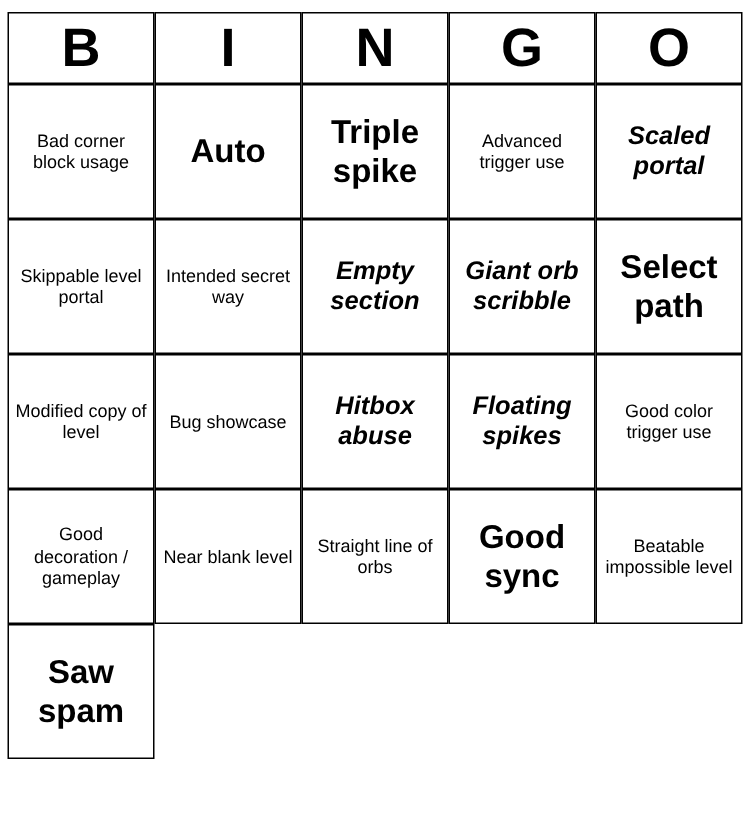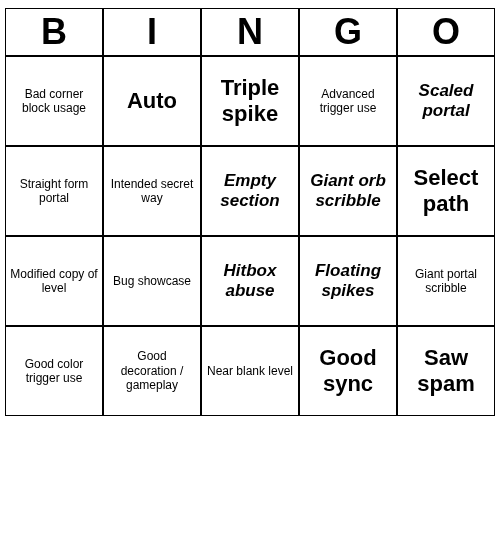--- a/index.html
+++ b/index.html
@@ -82,21 +82,21 @@
       <div class="bingo-cell">
         <span class="cell-text size-large">Triple spike</span>
       </div>
       <div class="bingo-cell">
         <span class="cell-text size-small">Advanced trigger use</span>
       </div>
       <div class="bingo-cell">
         <span class="cell-text size-medium">Scaled portal</span>
       </div>
       <div class="bingo-cell">
-        <span class="cell-text size-small">Straight form portal</span>
+        <span class="cell-text size-small">Skippable level portal</span>
       </div>
       <div class="bingo-cell">
         <span class="cell-text size-small">Intended secret way</span>
       </div>
       <div class="bingo-cell">
         <span class="cell-text size-medium">Empty section</span>
       </div>
       <div class="bingo-cell">
         <span class="cell-text size-medium">Giant orb scribble</span>
       </div>
@@ -109,31 +109,34 @@
       <div class="bingo-cell">
         <span class="cell-text size-small">Bug showcase</span>
       </div>
       <div class="bingo-cell">
         <span class="cell-text size-medium">Hitbox abuse</span>
       </div>
       <div class="bingo-cell">
         <span class="cell-text size-medium">Floating spikes</span>
       </div>
       <div class="bingo-cell">
-        <span class="cell-text size-small">Giant portal scribble</span>
-      </div>
-      <div class="bingo-cell">
         <span class="cell-text size-small">Good color trigger use</span>
       </div>
       <div class="bingo-cell">
         <span class="cell-text size-small">Good decoration / gameplay</span>
       </div>
       <div class="bingo-cell">
         <span class="cell-text size-small">Near blank level</span>
       </div>
       <div class="bingo-cell">
+        <span class="cell-text size-small">Straight line of orbs</span>
+      </div>
+      <div class="bingo-cell">
         <span class="cell-text size-large">Good sync</span>
+      </div>
+      <div class="bingo-cell">
+        <span class="cell-text size-small">Beatable impossible level</span>
       </div>
       <div class="bingo-cell">
         <span class="cell-text size-large">Saw spam</span>
       </div>
     </div>
 </div>
 
 </body></html>

